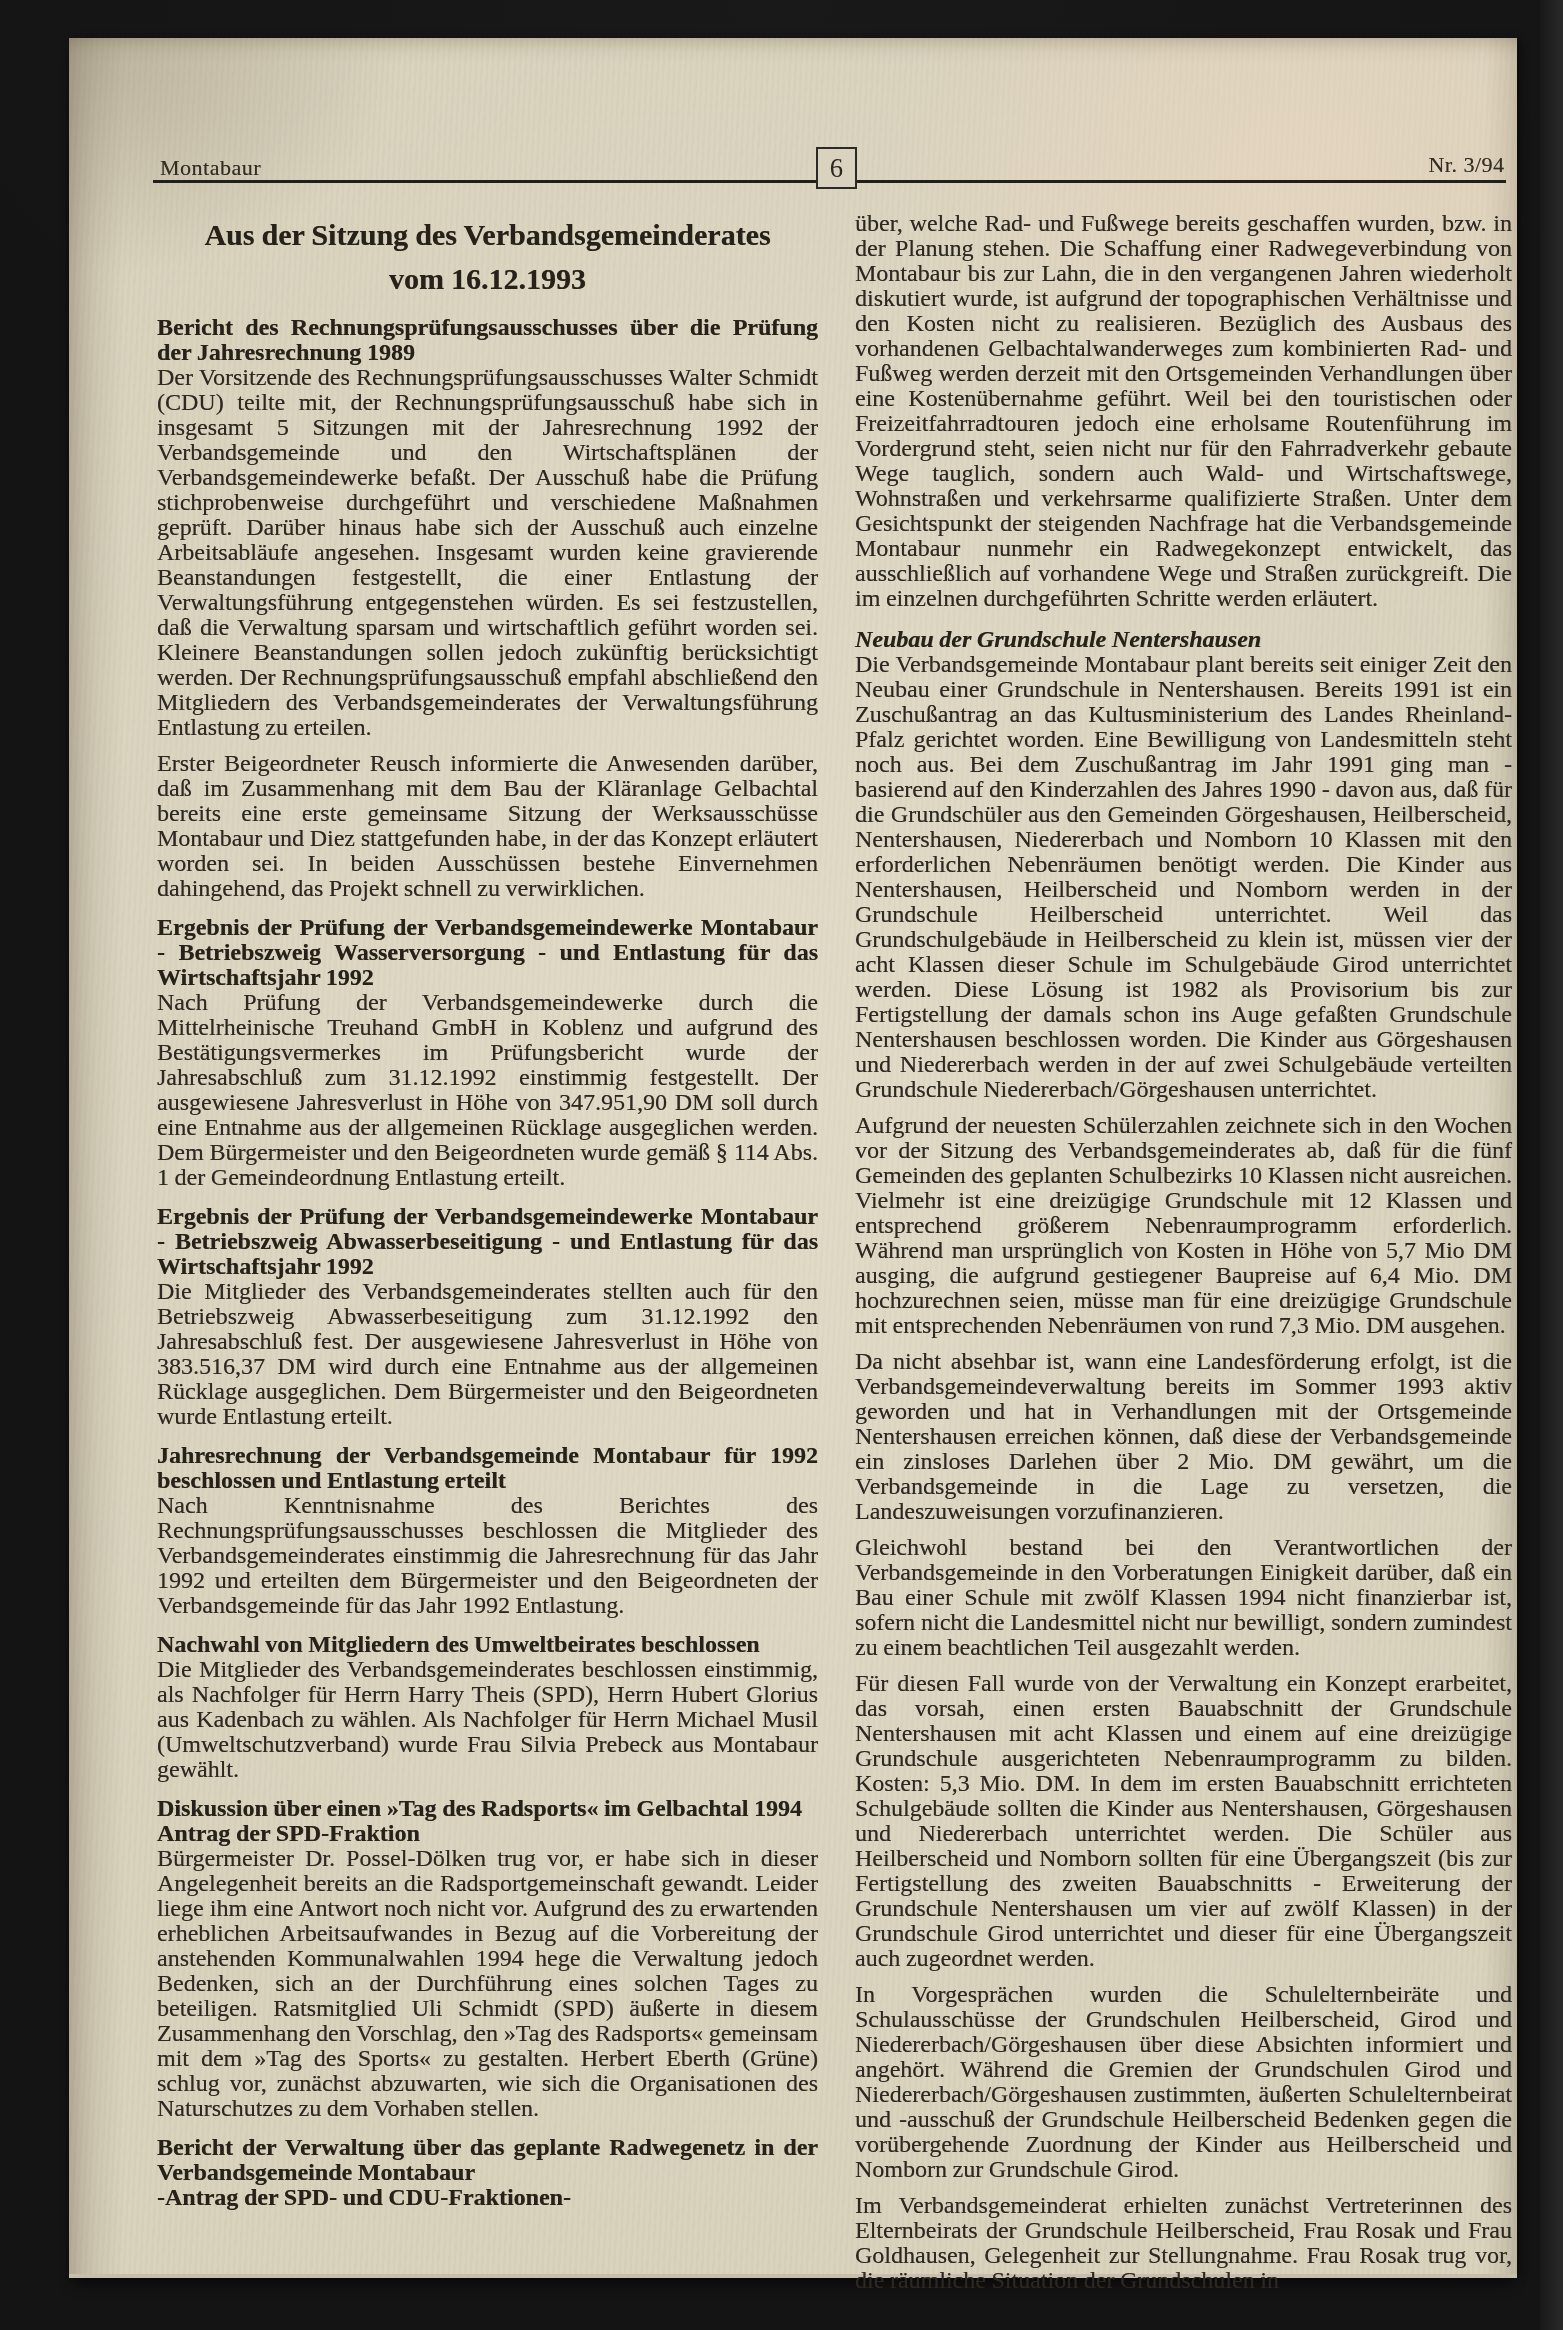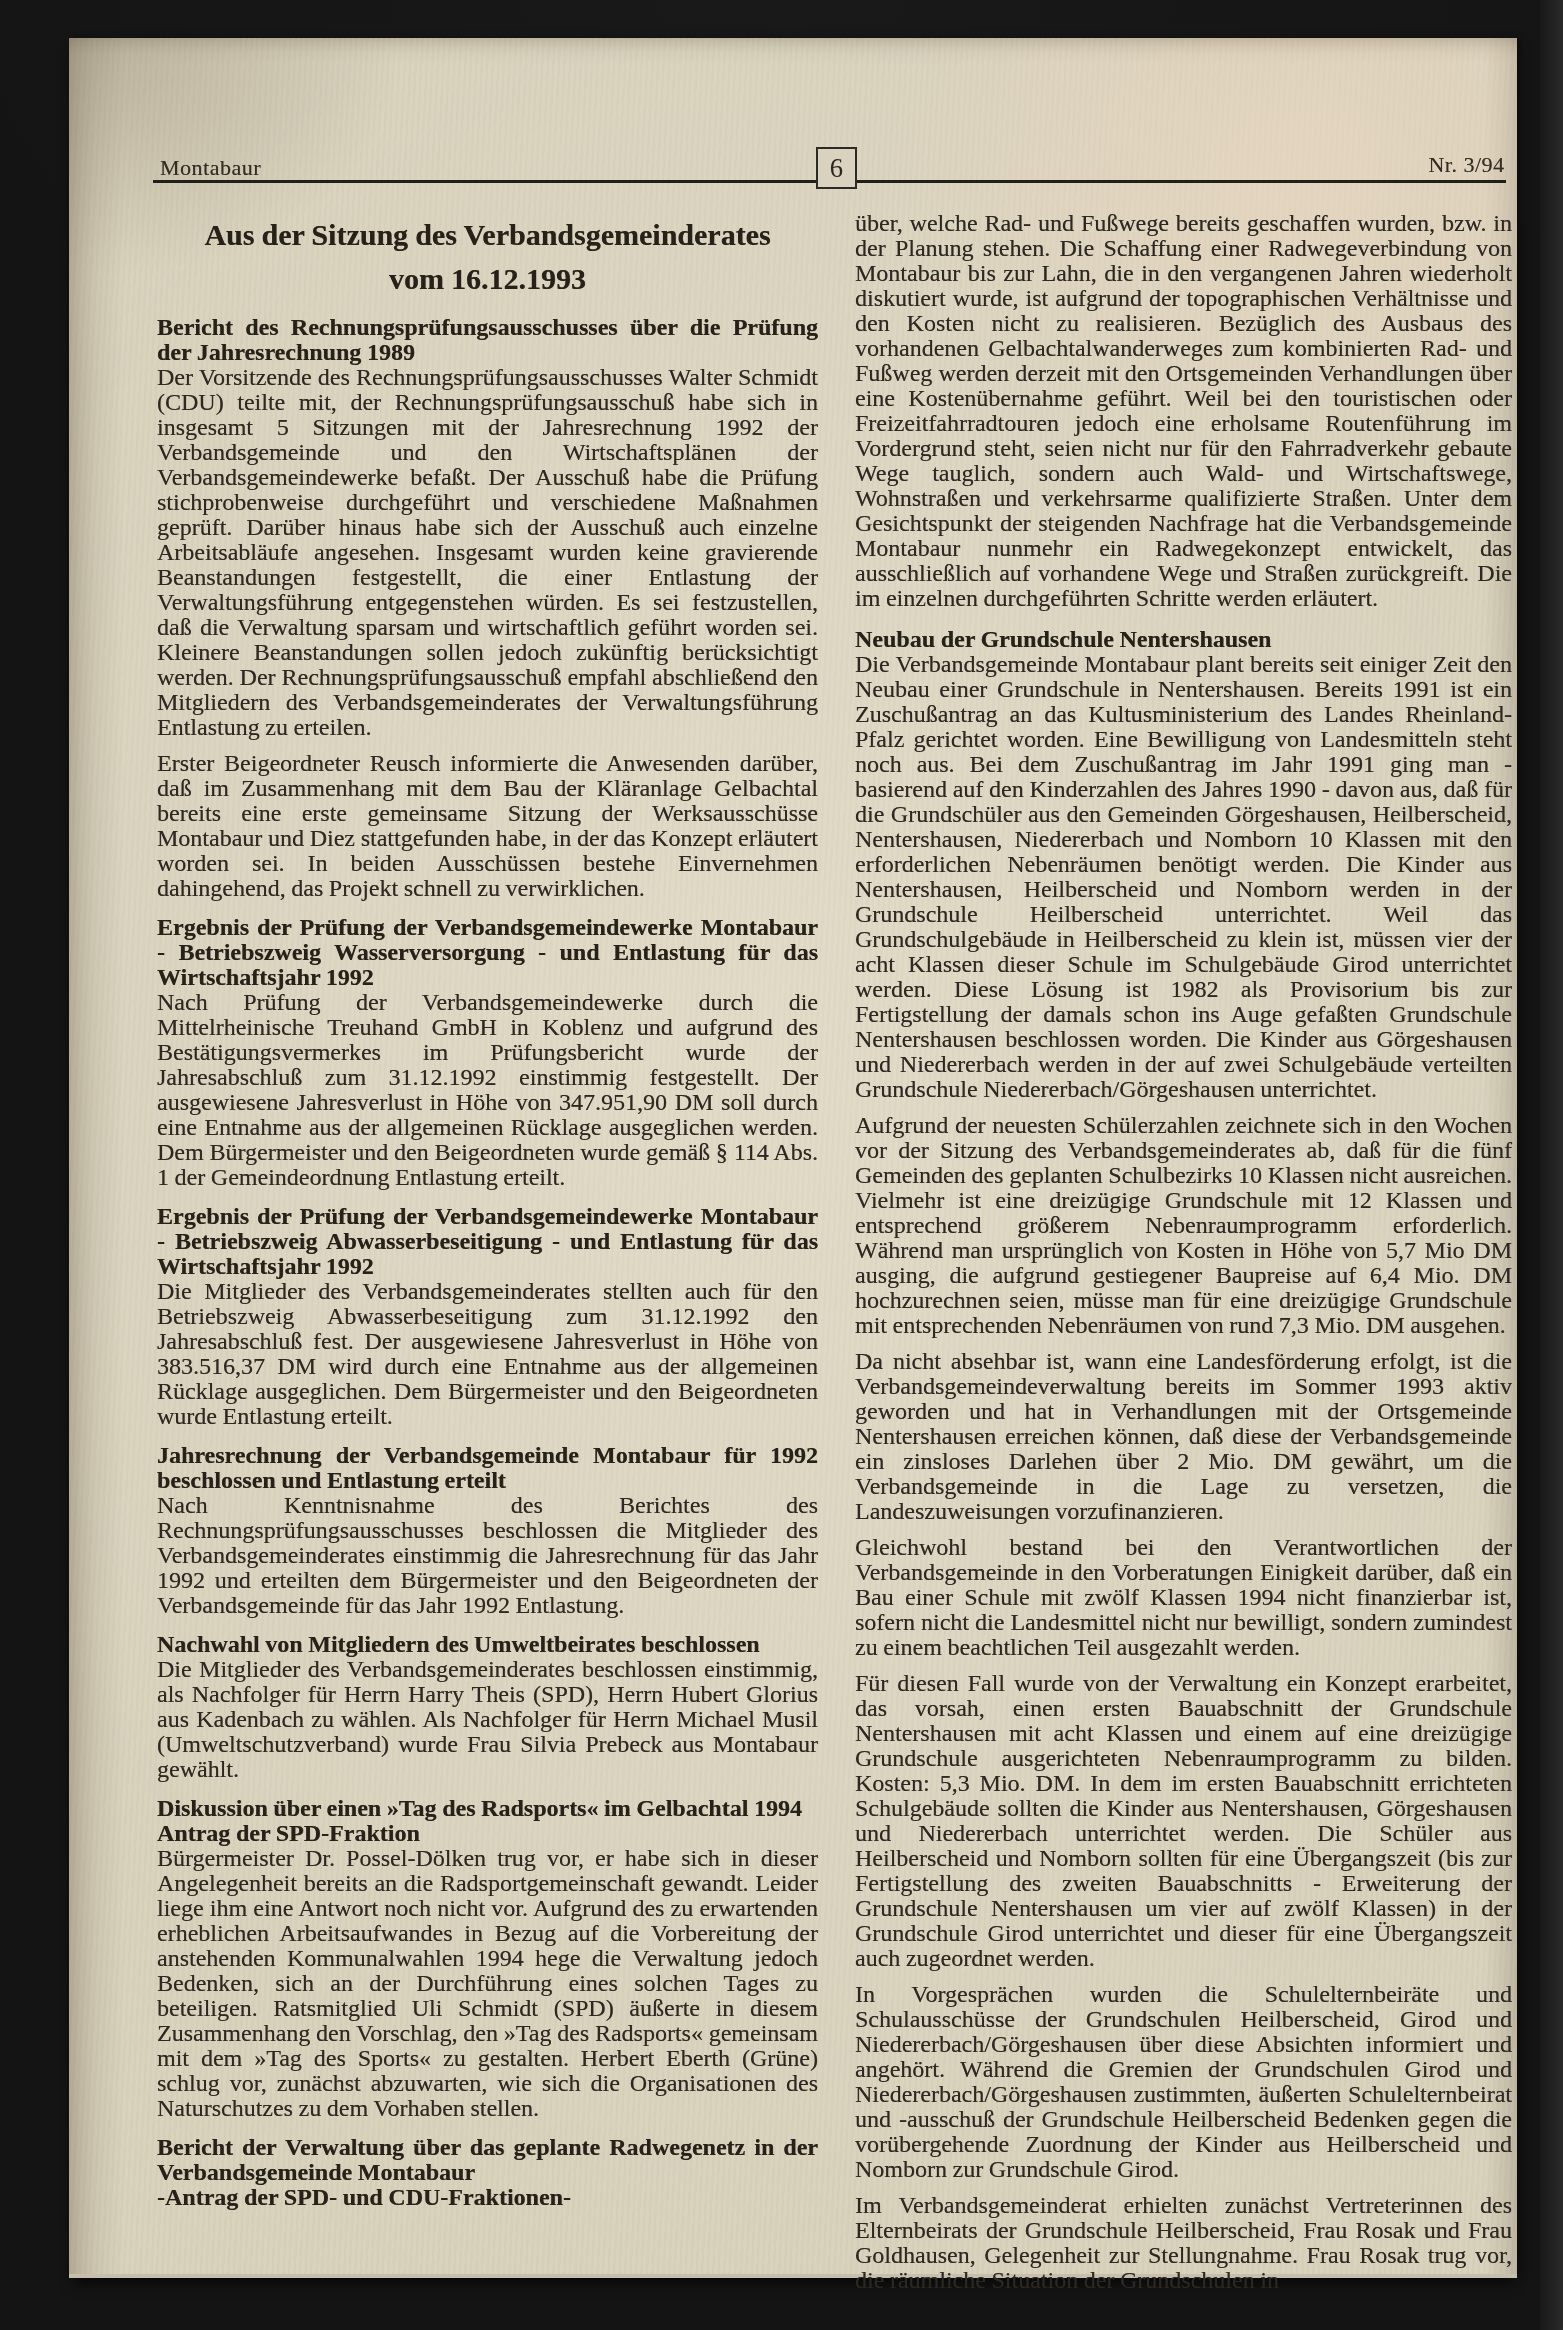--- a/index.html
+++ b/index.html
@@ -61,21 +61,21 @@
     white-space:pre-line;margin-bottom:11.7px;color:#272219;
     text-shadow:0.3px 0.3px 0.5px rgba(35,30,24,0.6);
   }
   .blk-heading,.blk-subheading{
     font-weight:bold;color:#272219;
     text-shadow:0.3px 0.3px 0.4px rgba(35,30,24,0.55);
   }
   .blk-heading{margin-top:14px;}
   .blk-subheading{margin-top:0;}
   .blk-paragraph + .blk-paragraph{margin-top:11px;}
-  .col-right .blk-heading{margin-top:15.6px;}
+  .col-right .blk-heading{margin-top:15.6px;font-style:italic;}
 </style>
 </head>
 <body style="background-color: rgb(20, 20, 20);">
 
 <div class="right-backdrop"></div>
 
 <div class="paper" style="background-color: rgb(217, 210, 189);">
   <span class="masthead-label masthead-left">Montabaur</span>
   <span class="page-num-box">
     <span>6</span>

